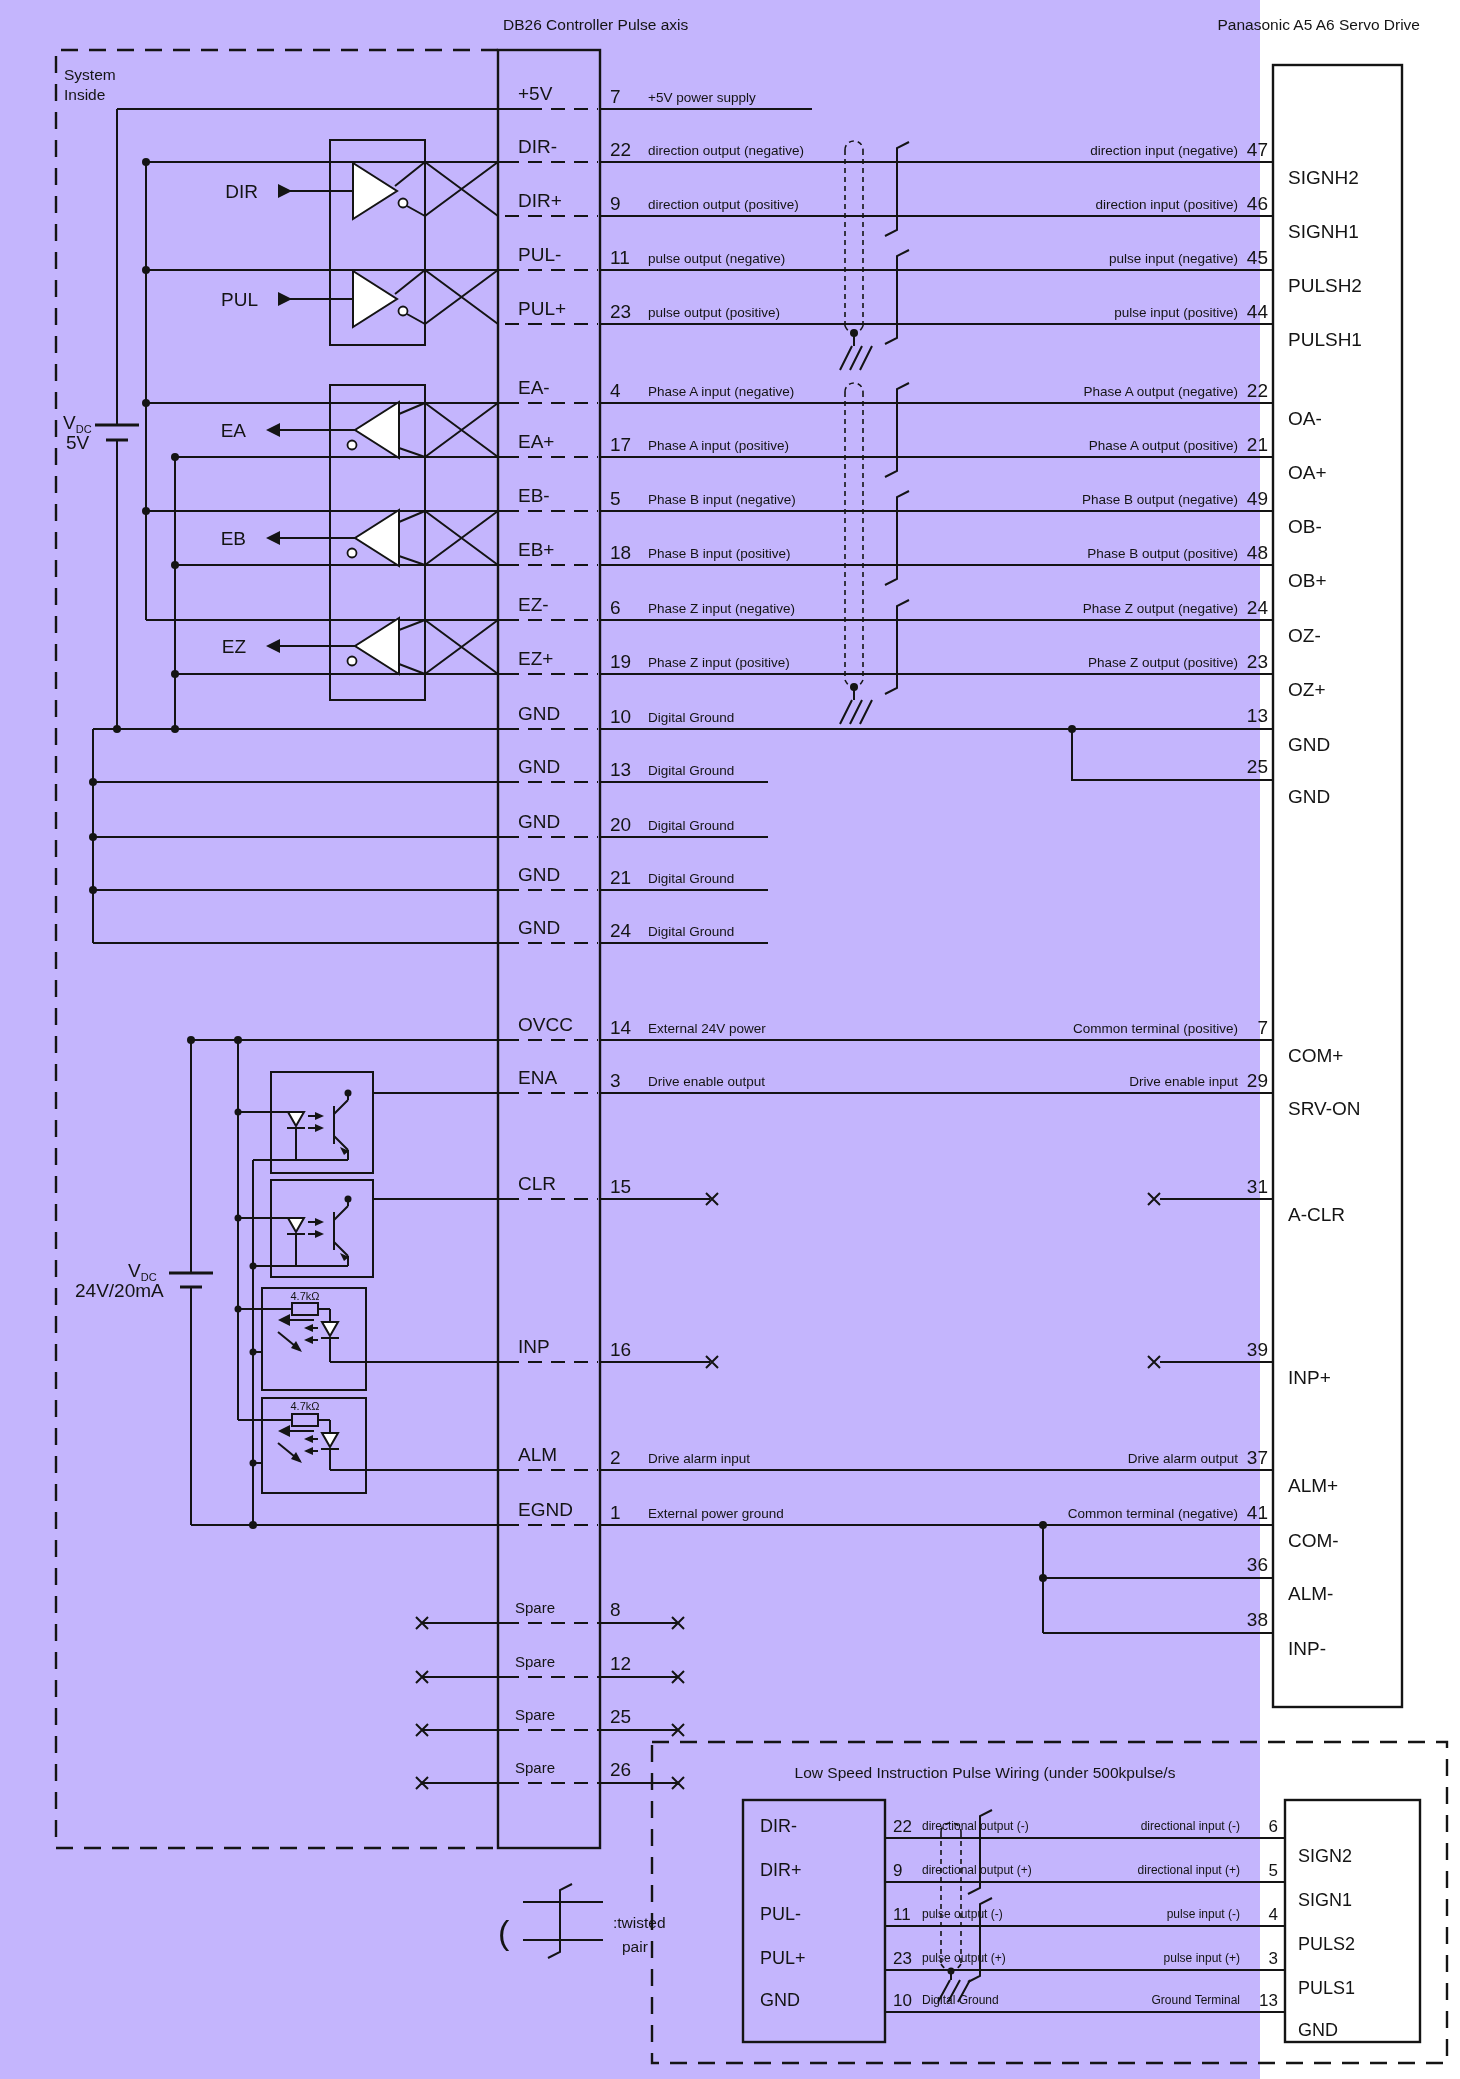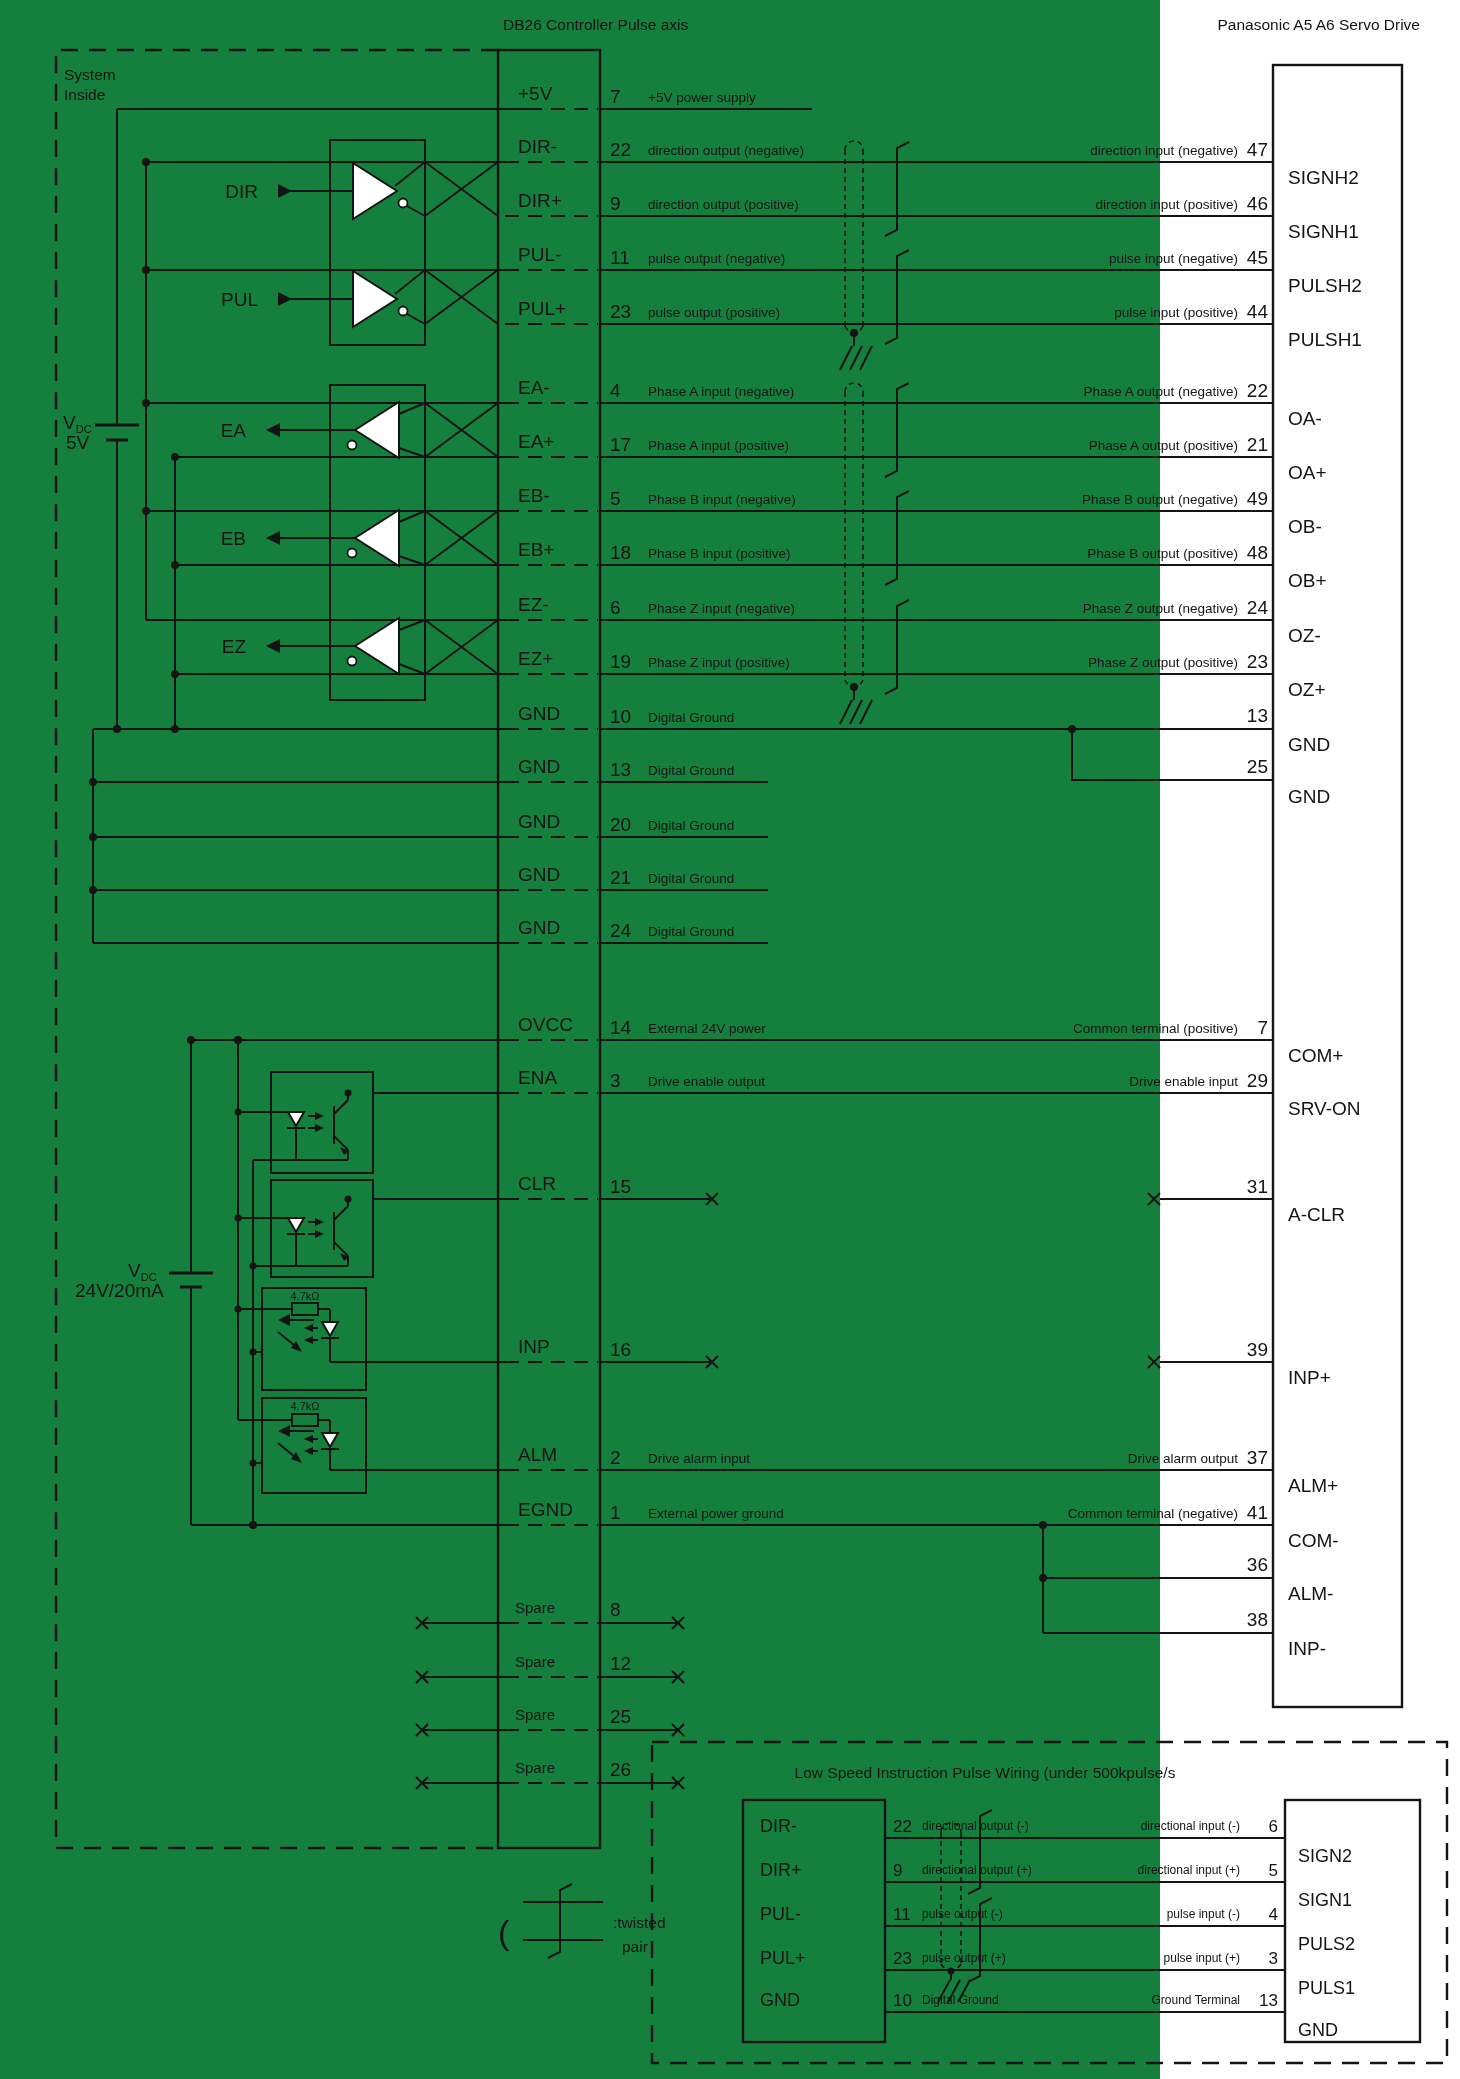--- a/index.html
+++ b/index.html
@@ -1,16 +1,16 @@
 <!DOCTYPE html>
 <html><head>
 <meta charset="utf-8">
 <style>
   html,body{margin:0;padding:0;background:#fff;}
-  #stage{position:relative;width:1160px;height:2079px;background:#15803d;
+  #stage{position:relative;width:1260px;height:2079px;background:#c4b5fd;
          font-family:"Liberation Sans", sans-serif;}
   svg{position:absolute;left:0;top:0;}
   svg text{fill:#141414;}
   .w{stroke:#141414;stroke-width:2;fill:none;}
   .w3{stroke:#141414;stroke-width:3;fill:none;}
   .wd{stroke:#141414;stroke-width:2;fill:none;stroke-dasharray:14 9;}
   .bx{stroke:#141414;stroke-width:2.4;fill:none;}
   .dbx{stroke:#141414;stroke-width:2.4;fill:none;stroke-dasharray:17 11;}
   .tube{stroke:#141414;stroke-width:1.6;fill:none;stroke-dasharray:5 4;}
   .tri{fill:#fff;stroke:#141414;stroke-width:2;}

